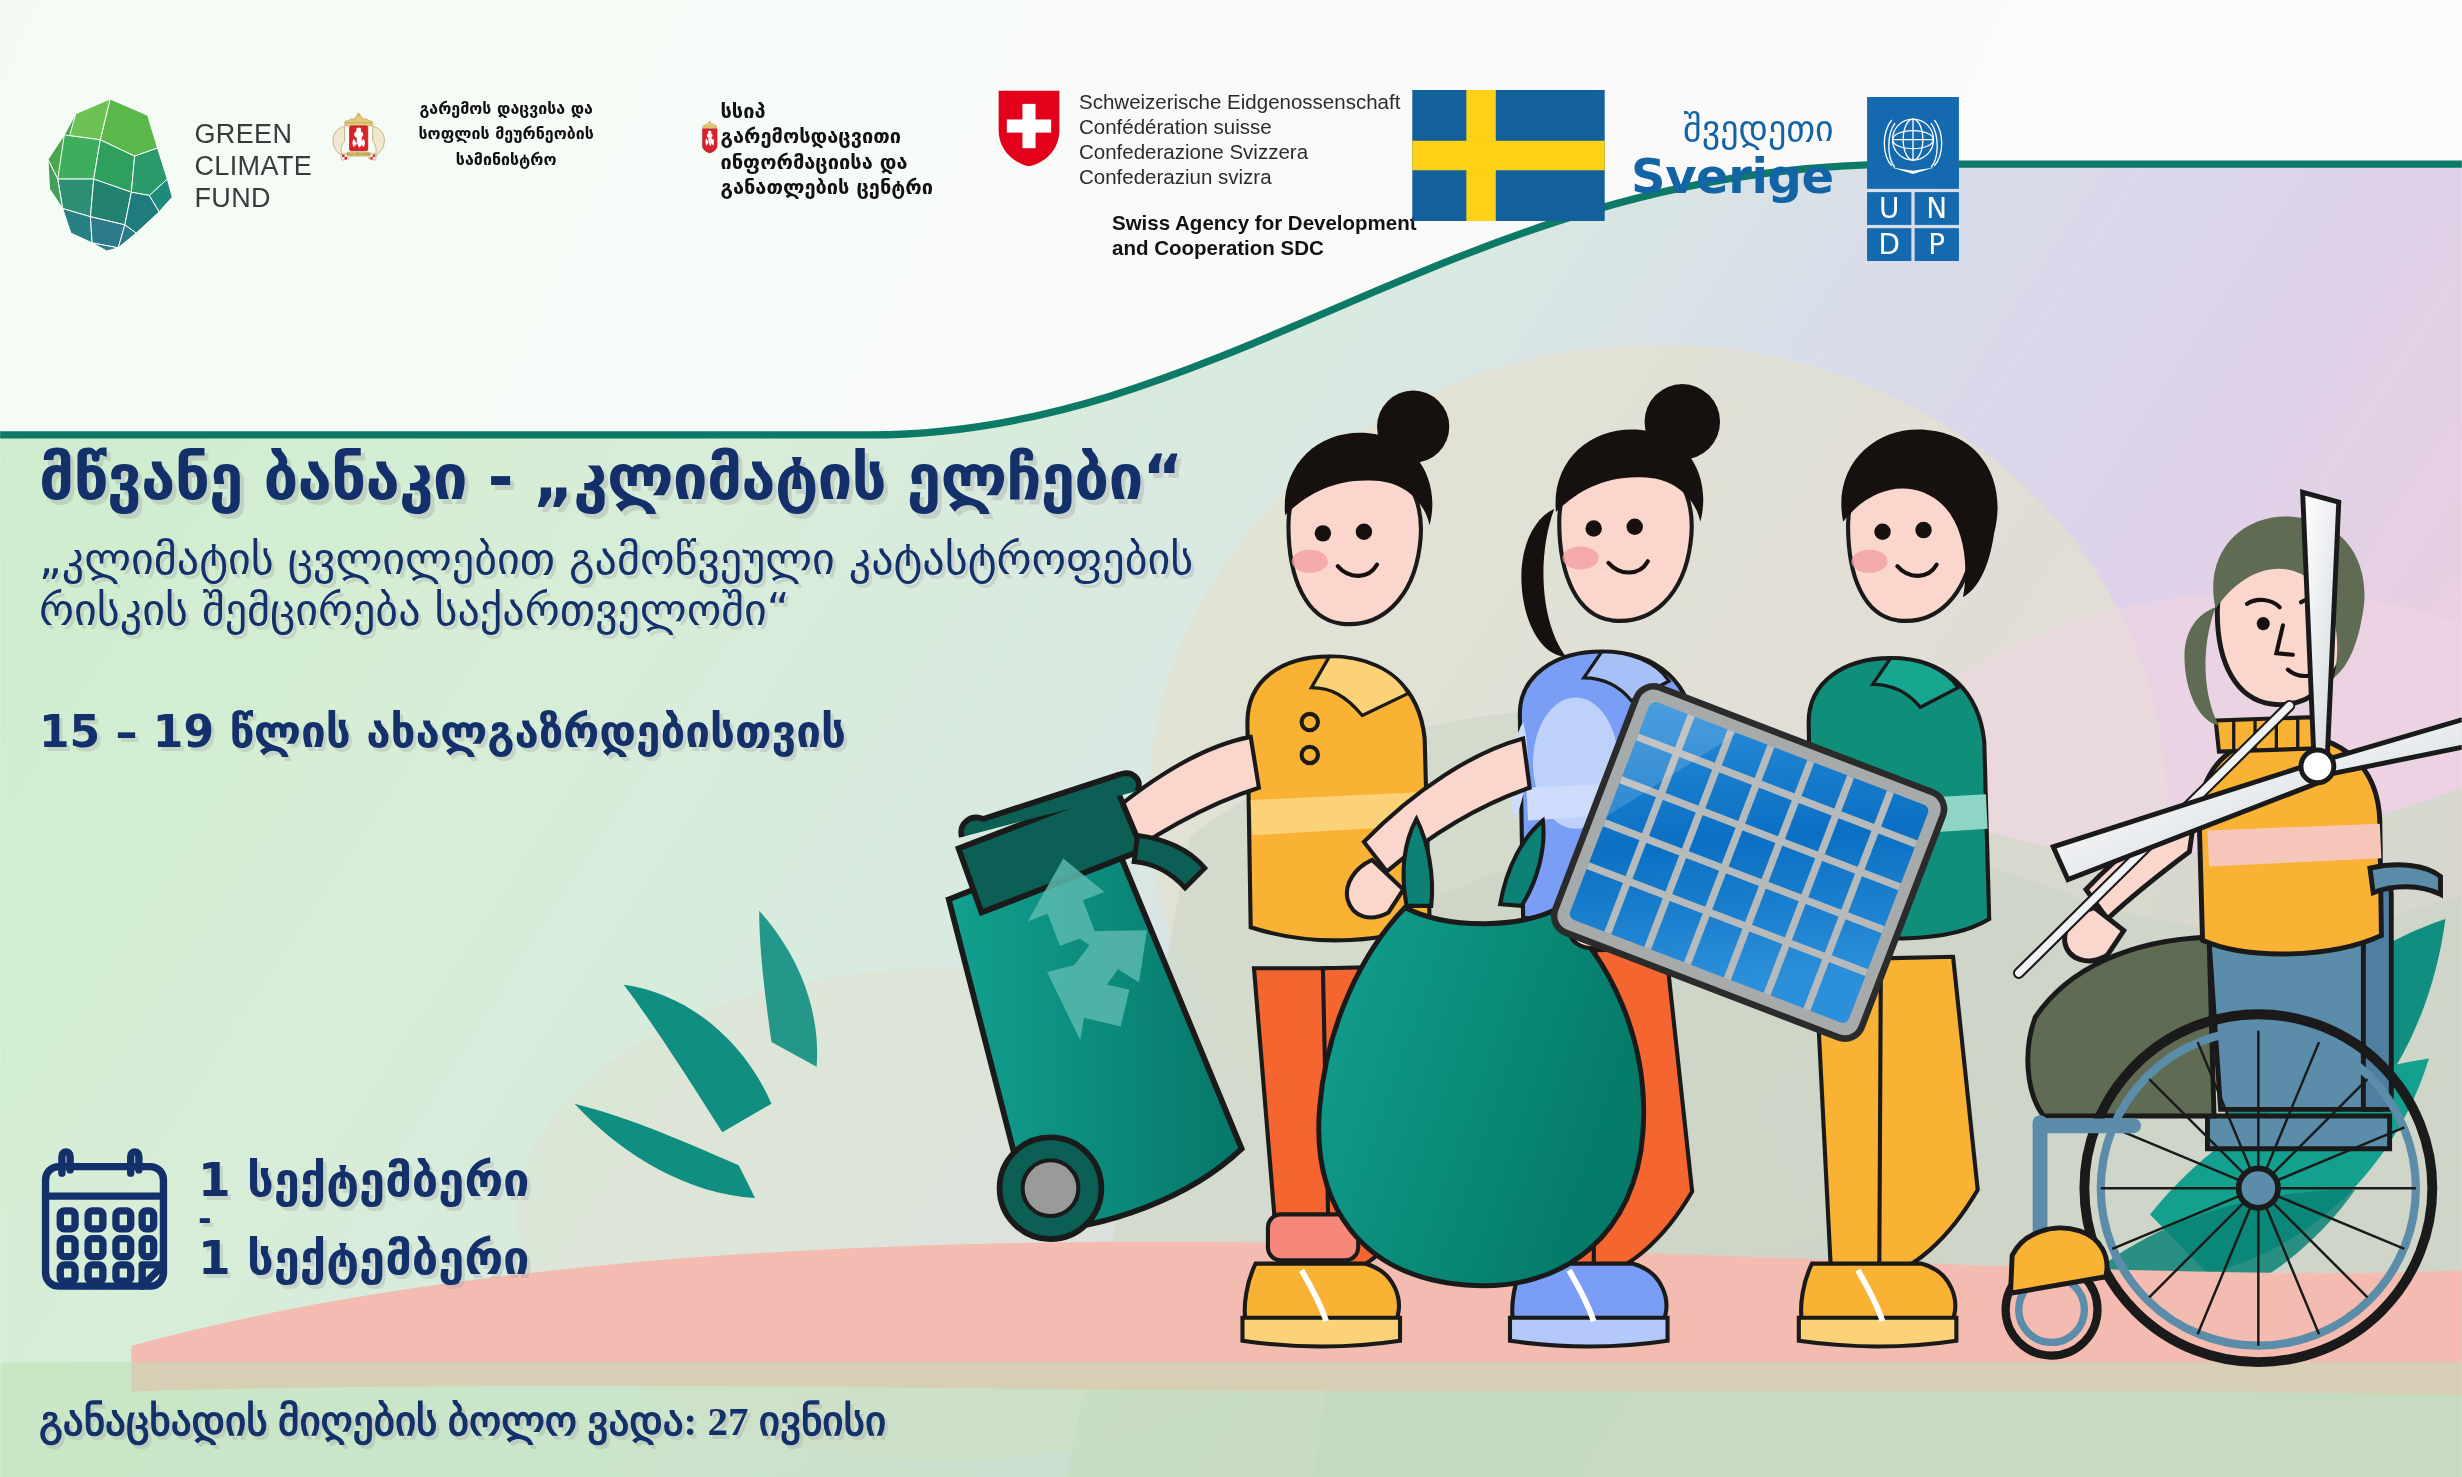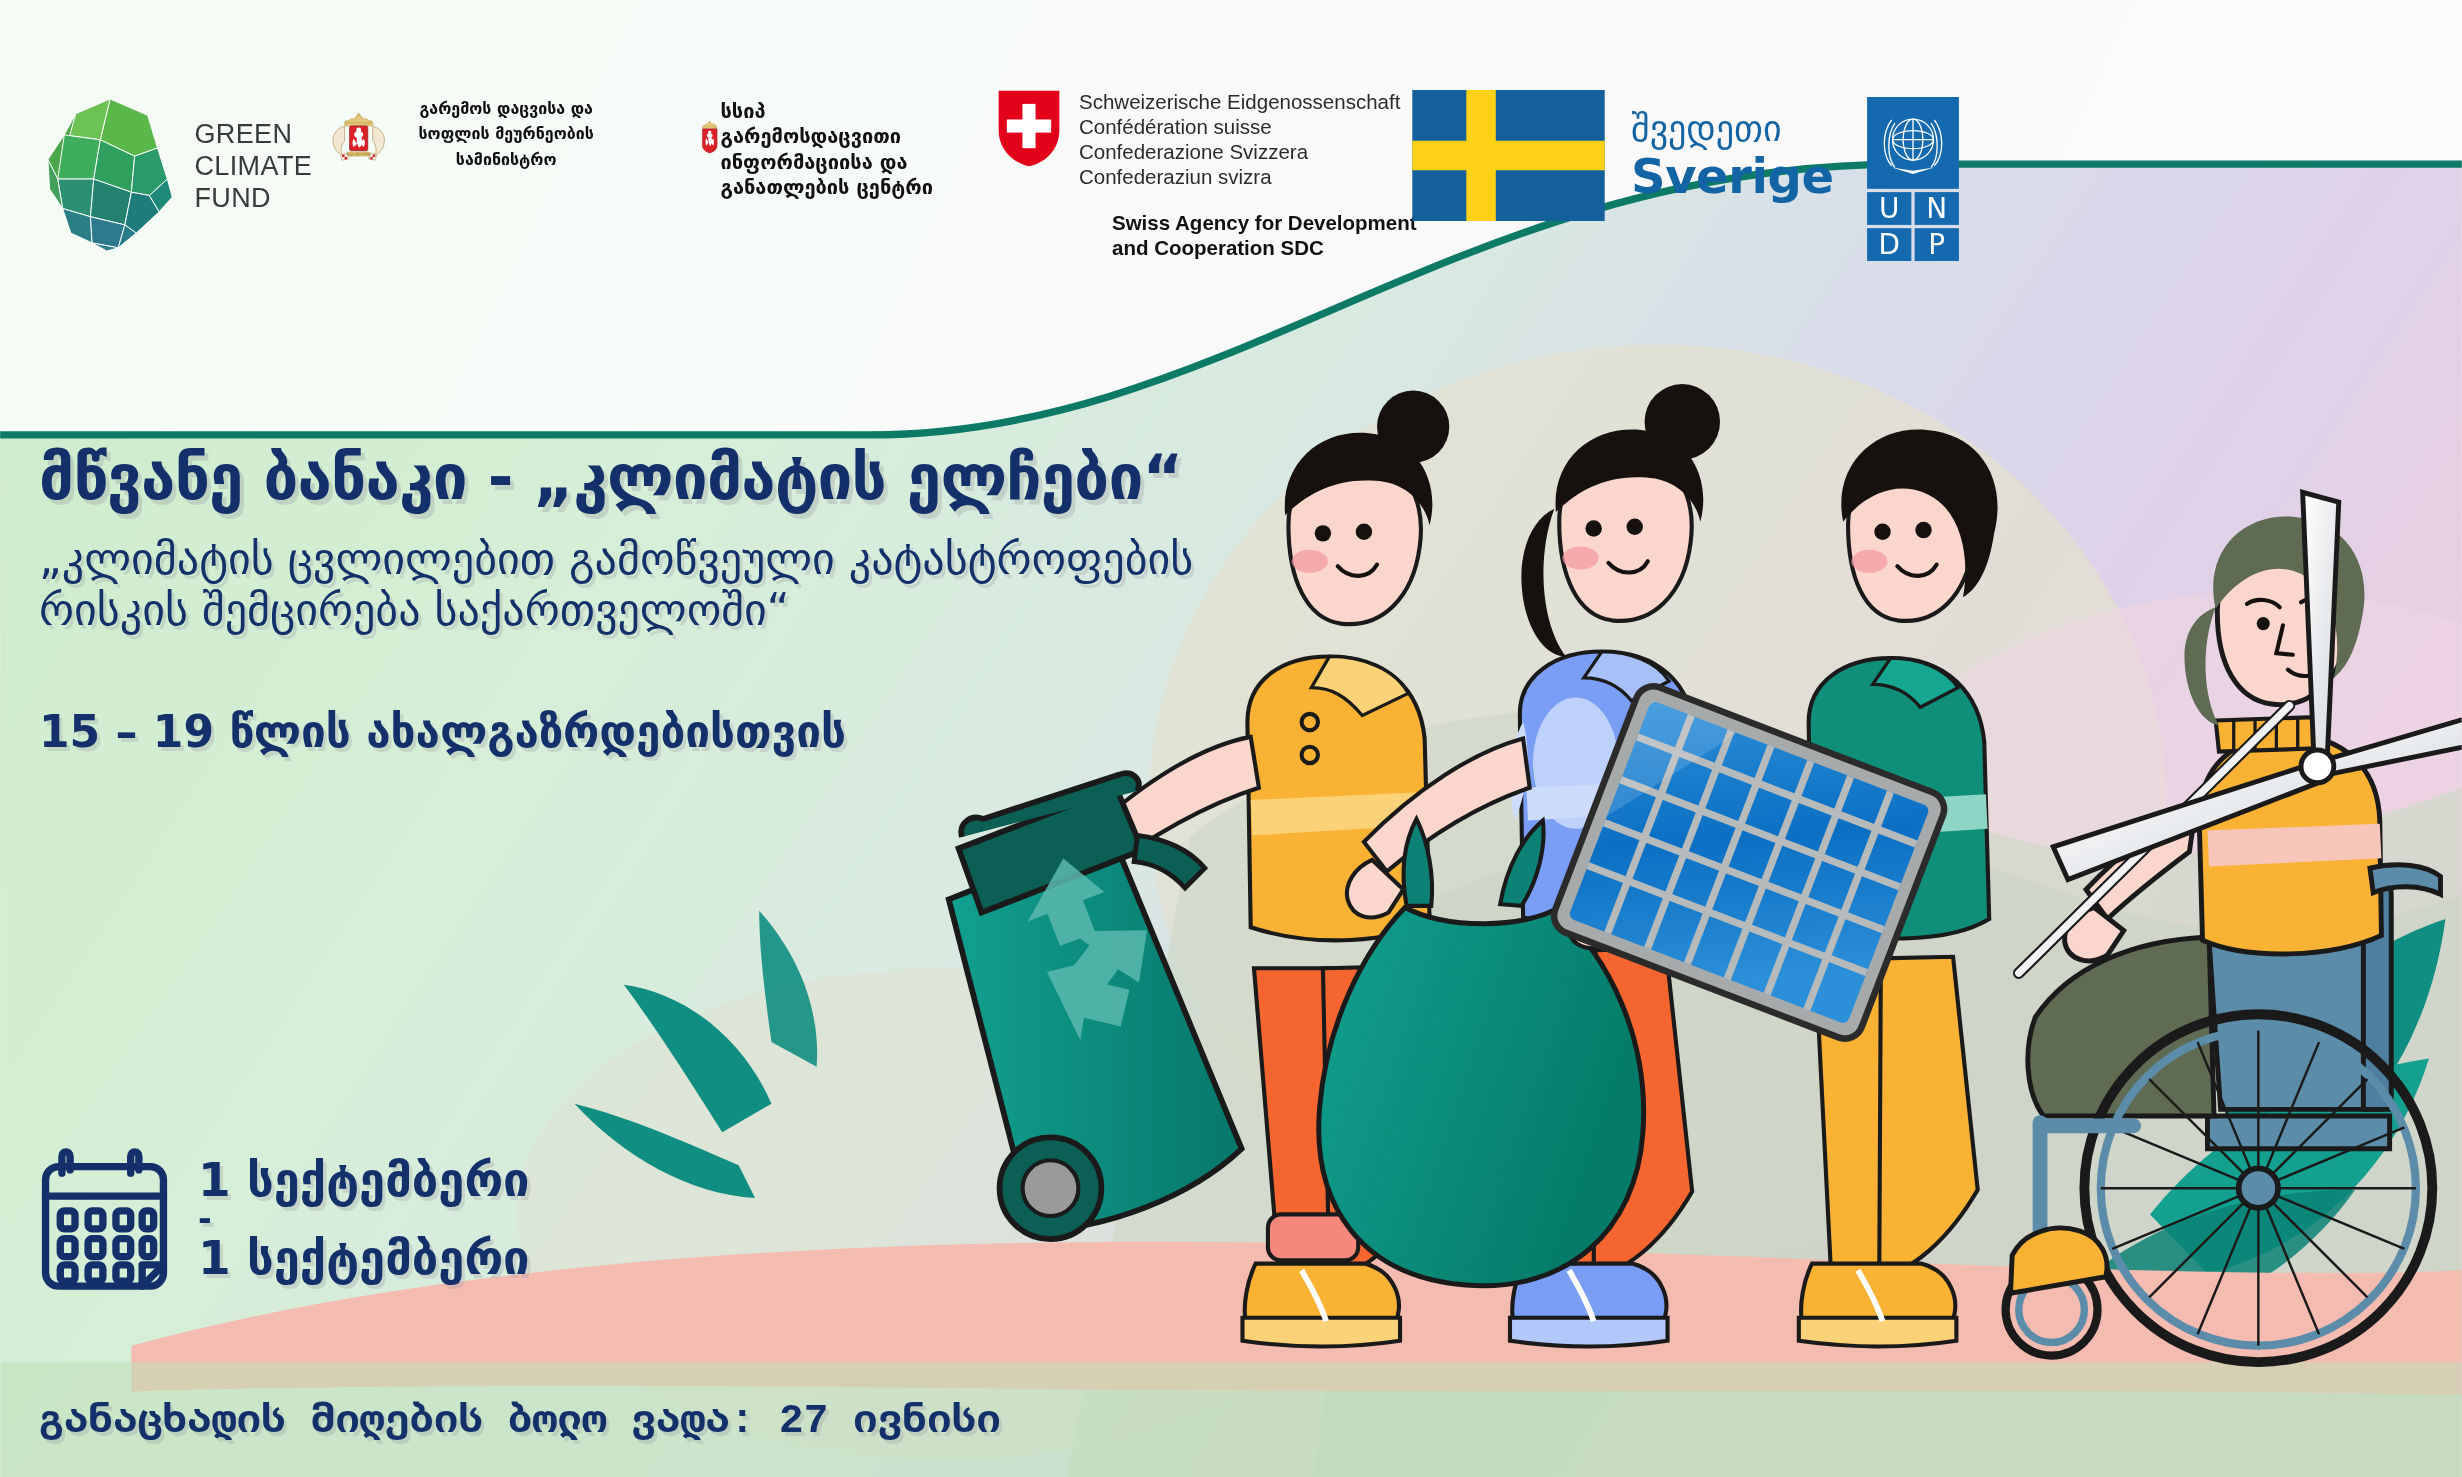--- a/index.html
+++ b/index.html
@@ -36,21 +36,21 @@
 
   .sdc{left:997px;top:89px;}
   .sdc .shield{width:64px;height:79px;margin-right:18px;}
   .sdc .sdc-lines{font-family:"Liberation Sans",sans-serif;}
   .sdc .l1{font-size:20.5px;line-height:25px;color:#2b2b2b;font-weight:400;white-space:nowrap;}
   .sdc .l2{margin-top:21.3px;font-size:20.5px;line-height:25px;color:#111;font-weight:700;white-space:nowrap;margin-left:33px;}
 
   .sverige{left:1412px;top:90px;display:flex;align-items:center;}
   .sverige .flag{width:193px;height:131px;}
   .sverige .sv-txt{margin-left:26px;}
-  .sverige .sv-ka{font-size:36px;line-height:41px;color:#1364a4;font-weight:400;}
+  .sverige .sv-ka{font-size:36px;line-height:41px;color:#1364a4;font-weight:400;text-align:right;}
   .sverige .sv-en{font-size:48px;line-height:54px;color:#1364a4;font-weight:700;letter-spacing:-0.4px;}
 
   .undp{left:1867px;top:97px;}
 
   
   .copy{position:absolute;left:39px;top:443px;z-index:45;
         font-family:"DejaVu Sans","Liberation Sans",sans-serif;color:#13306b;}
   .title{
     font-size:62px;line-height:69px;font-weight:700;letter-spacing:-0.8px;
     text-shadow:4.1px 4.9px 0 rgba(150,150,160,.30);white-space:nowrap;
@@ -65,21 +65,21 @@
   }
 
   .daterow{position:absolute;left:39px;top:1145px;display:flex;align-items:center;z-index:45;}
   .cal-icon{width:131px;height:148px;margin-right:28px;flex:0 0 auto;}
   .dates{font-family:"DejaVu Sans","Liberation Sans",sans-serif;color:#13306b;
          font-weight:700;font-size:47px;line-height:54px;
          text-shadow:3.3px 4.1px 0 rgba(150,150,160,.28);}
   .dates .dash{font-size:33px;line-height:24.6px;}
 
   .deadline{position:absolute;left:39px;top:1397px;z-index:45;
-    font-family:Liberation Mono, monospace;color:#13306b;
+    font-family:Liberation Serif, serif;color:#13306b;
     font-weight:700;font-size:41px;line-height:48px;white-space:nowrap;
     text-shadow:3.3px 4.1px 0 rgba(150,150,160,.28);}
 </style>
 </head>
 <body>
 
 <div id="poster">
 
   <div class="stage">
     <svg width="2462" height="1477" viewBox="0 0 3000 1800" xmlns="http://www.w3.org/2000/svg">

